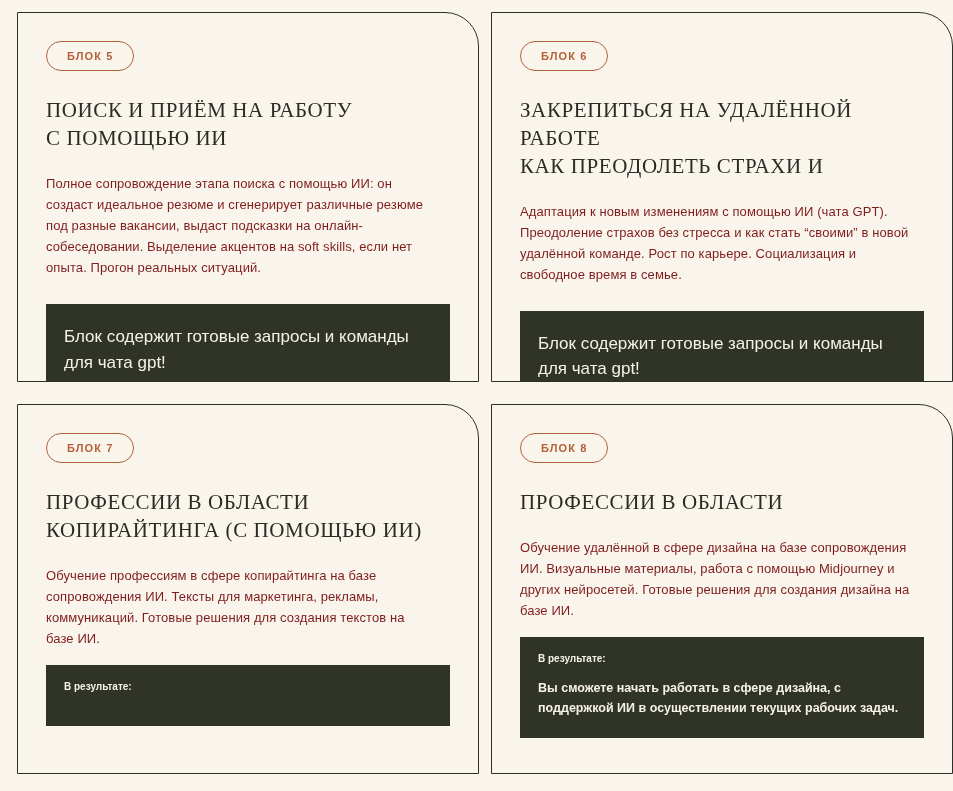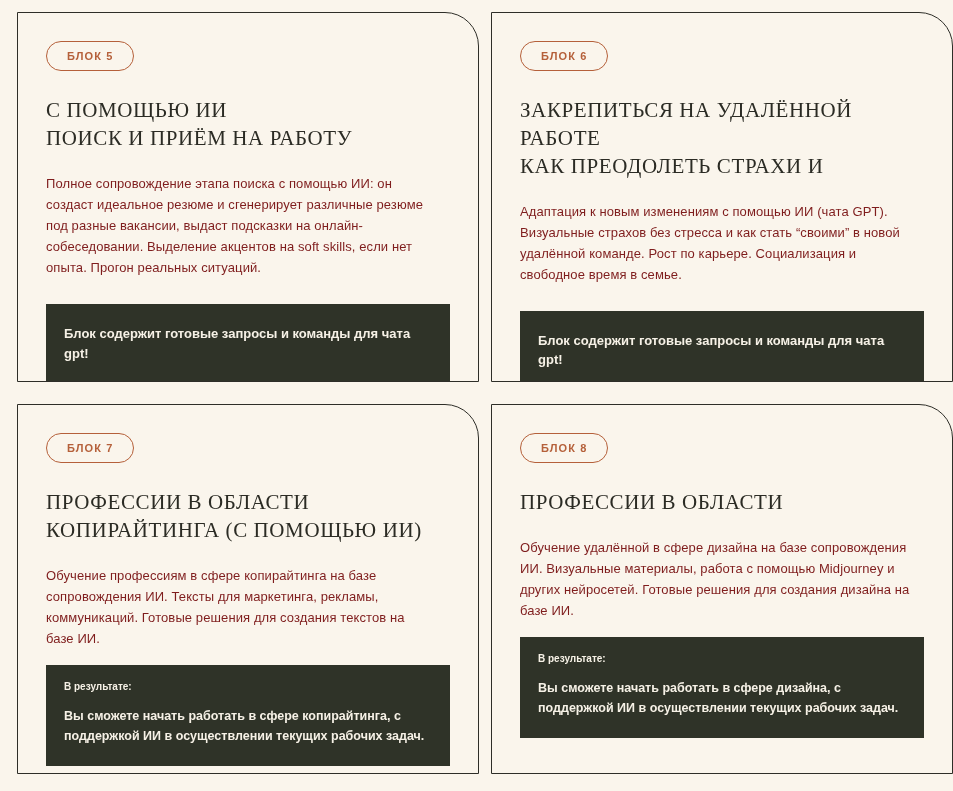--- a/index.html
+++ b/index.html
@@ -66,22 +66,22 @@
     max-width: 385px;
   }
   .note {
     background: #2f3328;
     color: #f6f1e6;
     margin-top: 22px;
     padding: 16px 18px;
     box-sizing: border-box;
   }
   .note-single {
-    font-size: 13px;
-    font-weight: bold;
+    font-size: 17px;
+    font-weight: normal;
     line-height: 1.5;
   }
   .note-head {
     font-size: 10px;
     font-weight: bold;
     margin: 0 0 14px 0;
   }
   .note-body {
     font-size: 12.5px;
     font-weight: bold;
@@ -94,51 +94,50 @@
   .card-8 .desc { max-width: 400px; }
 </style>
 </head>
 <body>
 
 <div class="grid">
 
   <div class="card card-5">
     <div class="badge">БЛОК 5</div>
     <h2 class="title">
+      <span class="ln">ПОИСК И ПРИЁМ НА РАБОТУ</span>
       <span class="ln">С ПОМОЩЬЮ ИИ</span>
-      <span class="ln">ПОИСК И ПРИЁМ НА РАБОТУ</span>
     </h2>
     <p class="desc">Полное сопровождение этапа поиска с помощью ИИ: он создаст идеальное резюме и сгенерирует различные резюме под разные вакансии, выдаст подсказки на онлайн-собеседовании. Выделение акцентов на soft skills, если нет опыта. Прогон реальных ситуаций.</p>
     <div class="note">
       <div class="note-single">Блок содержит готовые запросы и команды для чата gpt!</div>
     </div>
   </div>
 
   <div class="card card-6">
     <div class="badge">БЛОК 6</div>
     <h2 class="title">
       <span class="ln">ЗАКРЕПИТЬСЯ НА УДАЛЁННОЙ РАБОТЕ</span>
       <span class="ln">КАК ПРЕОДОЛЕТЬ СТРАХИ И</span>
     </h2>
-    <p class="desc">Адаптация к новым изменениям с помощью ИИ (чата GPT). Визуальные страхов без стресса и как стать “своими” в новой удалённой команде. Рост по карьере. Социализация и свободное время в семье.</p>
+    <p class="desc">Адаптация к новым изменениям с помощью ИИ (чата GPT). Преодоление страхов без стресса и как стать “своими” в новой удалённой команде. Рост по карьере. Социализация и свободное время в семье.</p>
     <div class="note">
       <div class="note-single">Блок содержит готовые запросы и команды для чата gpt!</div>
     </div>
   </div>
 
   <div class="card card-7">
     <div class="badge">БЛОК 7</div>
     <h2 class="title">
       <span class="ln">ПРОФЕССИИ В ОБЛАСТИ</span>
       <span class="ln">КОПИРАЙТИНГА (С ПОМОЩЬЮ ИИ)</span>
     </h2>
     <p class="desc">Обучение профессиям в сфере копирайтинга на базе сопровождения ИИ. Тексты для маркетинга, рекламы, коммуникаций. Готовые решения для создания текстов на базе ИИ.</p>
     <div class="note">
       <div class="note-head">В результате:</div>
-      <div class="note-body">Вы сможете начать работать в сфере копирайтинга, с поддержкой ИИ в осуществлении текущих рабочих задач.</div>
     </div>
   </div>
 
   <div class="card card-8">
     <div class="badge">БЛОК 8</div>
     <h2 class="title">
       <span class="ln">ПРОФЕССИИ В ОБЛАСТИ</span>
     </h2>
     <p class="desc">Обучение удалённой в сфере дизайна на базе сопровождения ИИ. Визуальные материалы, работа с помощью Midjourney и других нейросетей. Готовые решения для создания дизайна на базе ИИ.</p>
     <div class="note">

